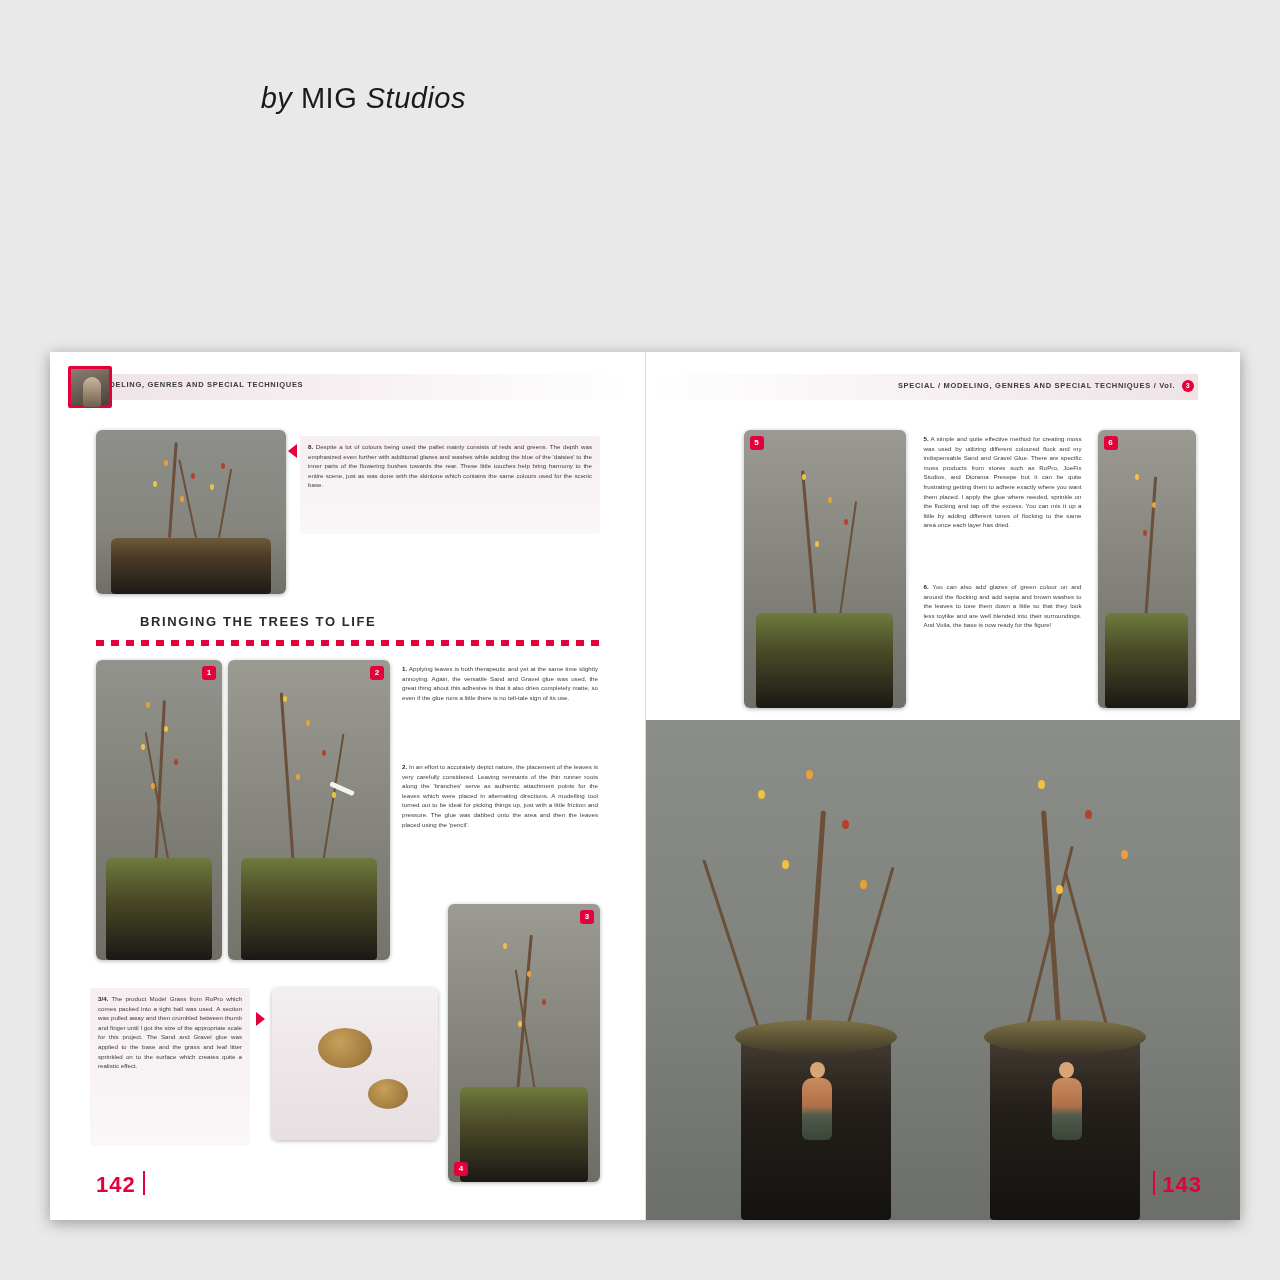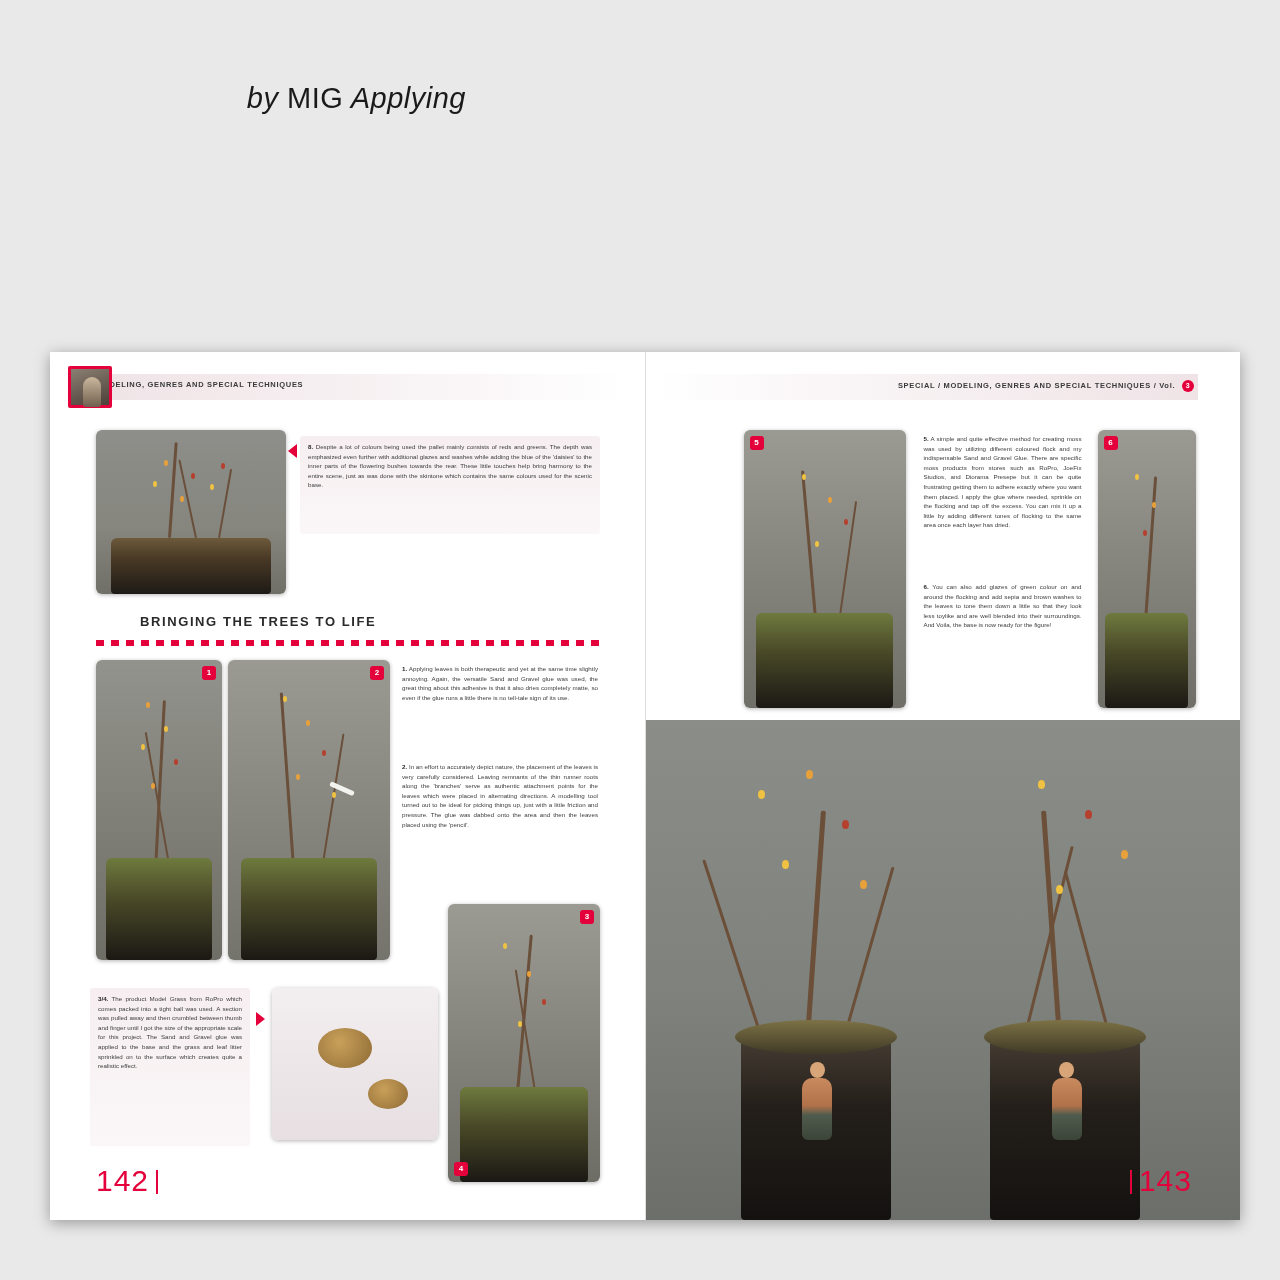--- a/index.html
+++ b/index.html
@@ -69,23 +69,23 @@
   }
   .corner-tab .ph{
     position:absolute;inset:3px;background:linear-gradient(160deg,#8b7f72,#4b4038);
   }
   .corner-tab .ph:after{
     content:"";position:absolute;left:12px;top:8px;width:18px;height:30px;border-radius:9px 9px 3px 3px;
     background:linear-gradient(180deg,#cbb79e,#6f5f4d);
   }
 
   
-  .page-num{position:absolute;bottom:22px;font-size:30px;font-weight:normal;color:#e4003a;letter-spacing:1px;}
+  .page-num{position:absolute;bottom:22px;font-size:22px;font-weight:bold;color:#e4003a;letter-spacing:1px;}
   .page-num.l{left:46px;}
-  .page-num.r{right:48px;}
+  .page-num.r{right:38px;}
   .page-num .bar{display:inline-block;width:2px;height:24px;background:#e4003a;margin-left:7px;vertical-align:-3px;}
   .page-num .bar-pre{display:inline-block;width:2px;height:24px;background:#e4003a;margin-right:7px;vertical-align:-3px;}
 
   
   .photo{position:absolute;border-radius:6px;overflow:hidden;box-shadow:0 1px 4px rgba(0,0,0,.3);}
   .ph-bg{position:absolute;inset:0;background:#8e8e8a;}
   .twig{position:absolute;background:#6a4f3a;border-radius:2px;transform-origin:bottom center;}
   .leaf{position:absolute;width:4px;height:6px;border-radius:50%;background:#e8a13a;}
   .leaf.red{background:#b5402e;}
   .leaf.y{background:#f0c242;}
@@ -133,21 +133,21 @@
   .stump .top{position:absolute;left:-6px;right:-6px;top:-10px;height:34px;border-radius:50%;
     background:linear-gradient(180deg,#7d7246,#3f3a26);}
 </style>
 </head>
 <body>
 
 <div id="logo-block">
   <div class="logo-sub">
     <span>by</span>
     <b>MIG</b>
-    <span>Applying</span>
+    <span>Studios</span>
   </div>
 </div>
 
 <div id="spread">
 
   <div class="page" id="page-left">
 
     <div class="hdr hdr-left"></div>
     <div class="hdr-text l" style="top:28px;">MODELING, GENRES AND SPECIAL TECHNIQUES</div>
     <div class="corner-tab">

